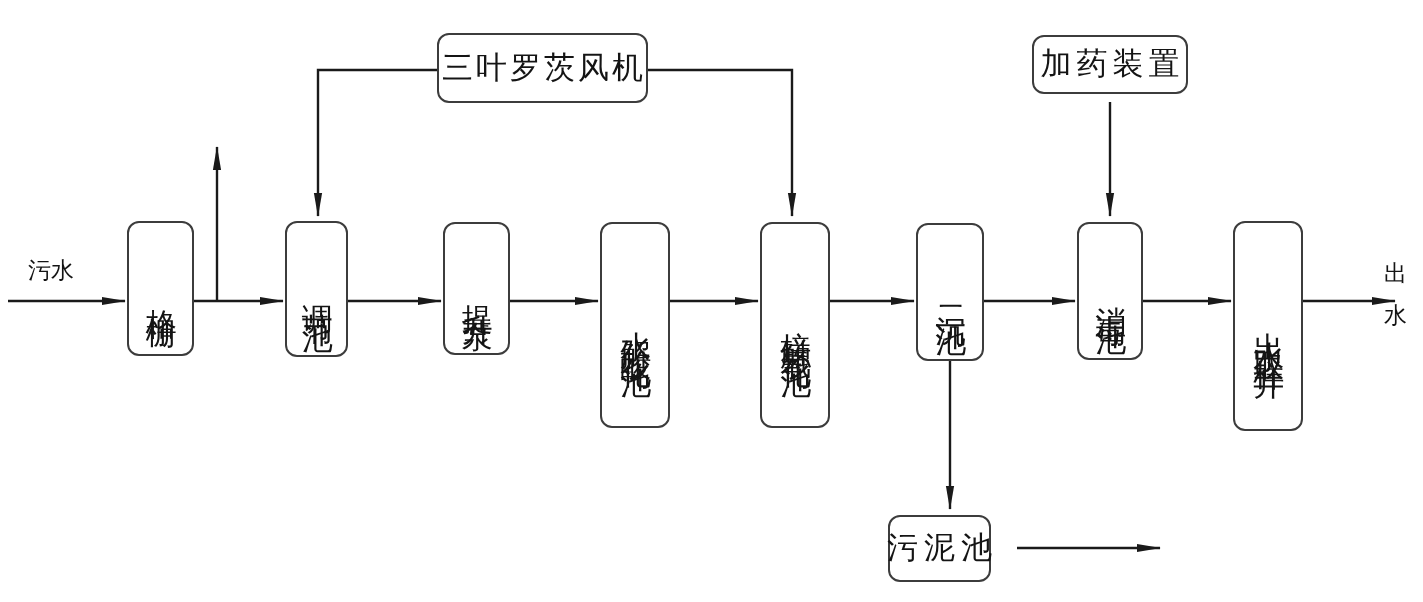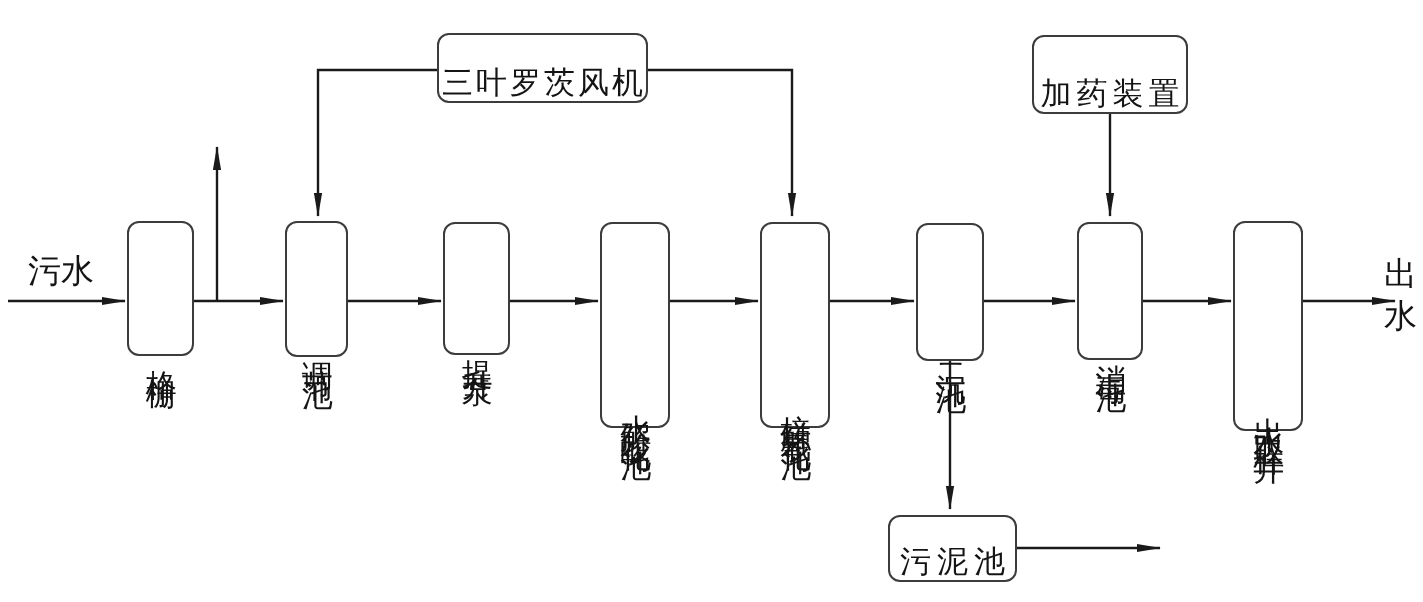--- a/index.html
+++ b/index.html
@@ -23,42 +23,42 @@
     width: 1423px;
     height: 602px;
   }
   .node {
     position: absolute;
     box-sizing: border-box;
     border: 2px solid #3c3c3c;
     border-radius: 12px;
     background: #ffffff;
     display: flex;
-    align-items: flex-end;
+    align-items: center;
     justify-content: center;
     font-size: 31px;
     line-height: 1.12;
     color: #141414;
     white-space: nowrap;
   }
   .node .label {
     display: block;
   }
   .node.v .label {
     writing-mode: vertical-rl;
     text-orientation: upright;
     letter-spacing: 9px;
     margin-bottom: -9px; 
   }
   .node.h6 .label { letter-spacing: 3px; margin-right: -3px; }
   .node.h4 .label { letter-spacing: 5px; margin-right: -5px; }
   .node.h3 .label { letter-spacing: 6px; margin-right: -6px; }
   .float-label {
     position: absolute;
-    font-size: 33px;
+    font-size: 23px;
     line-height: 42px;
     color: #141414;
     white-space: pre-line;
   }
 </style>
 </head>
 <body>
 
 <div id="canvas">
 
@@ -88,21 +88,21 @@
 
       <path d="M950 361 V509" marker-end="url(#ah)"></path>
       <path d="M1017 548 H1160" marker-end="url(#ah)"></path>
     </g>
   </svg>
 
   <div class="node h6" style="left:437px; top:33px; width:211px; height:70px;">
     <span class="label">三叶罗茨风机</span>
   </div>
 
-  <div class="node h4" style="left:1032px; top:35px; width:156px; height:79px;">
+  <div class="node h4" style="left:1032px; top:35px; width:156px; height:59px;">
     <span class="label">加药装置</span>
   </div>
 
   <div class="node v" style="left:127px; top:221px; width:67px; height:135px;">
     <span class="label">格栅</span>
   </div>
 
   <div class="node v" style="left:285px; top:221px; width:63px; height:136px;">
     <span class="label">调节池</span>
   </div>
@@ -124,21 +124,21 @@
   </div>
 
   <div class="node v" style="left:1077px; top:222px; width:66px; height:138px;">
     <span class="label">消毒池</span>
   </div>
 
   <div class="node v" style="left:1233px; top:221px; width:70px; height:210px;">
     <span class="label">出水取样井</span>
   </div>
 
-  <div class="node h3" style="left:888px; top:515px; width:129px; height:67px;">
+  <div class="node h3" style="left:888px; top:515px; width:103px; height:67px;">
     <span class="label">污泥池</span>
   </div>
 
   <div class="float-label" style="left:28px; top:250px;">污水</div>
 
   <div class="float-label" style="left:1384px; top:253px;">出水</div>
 
 
 </div>
 

